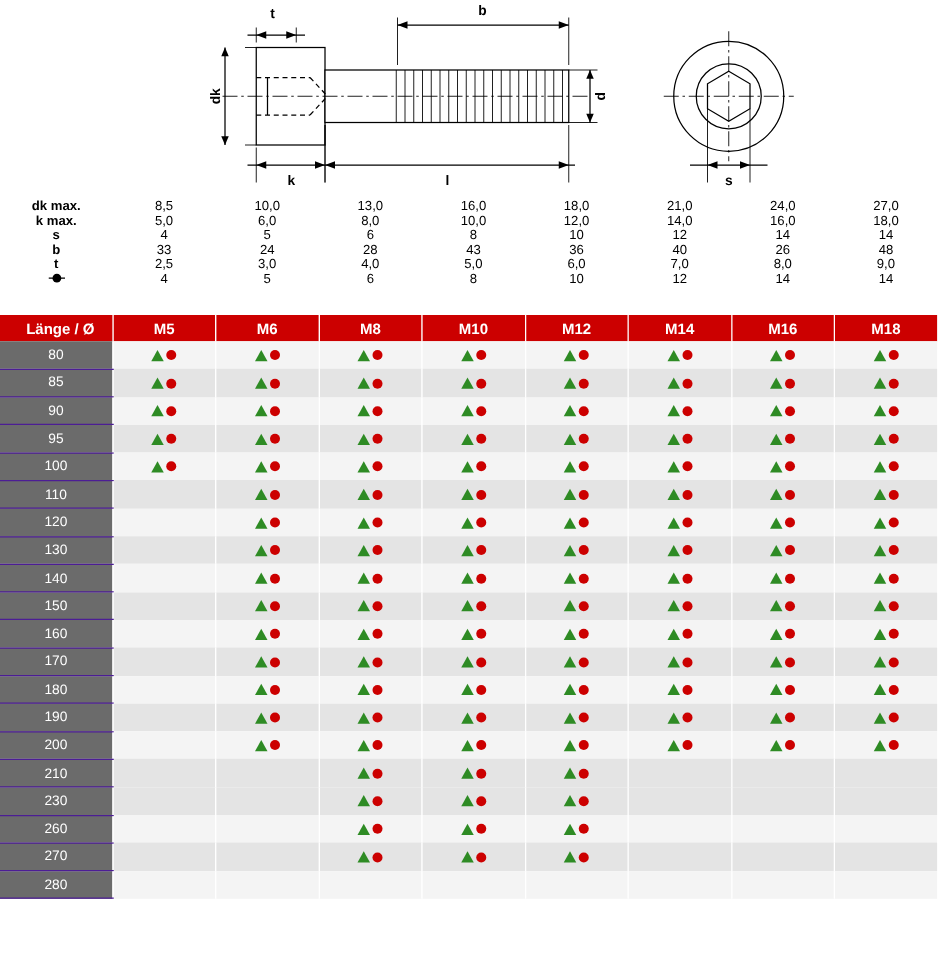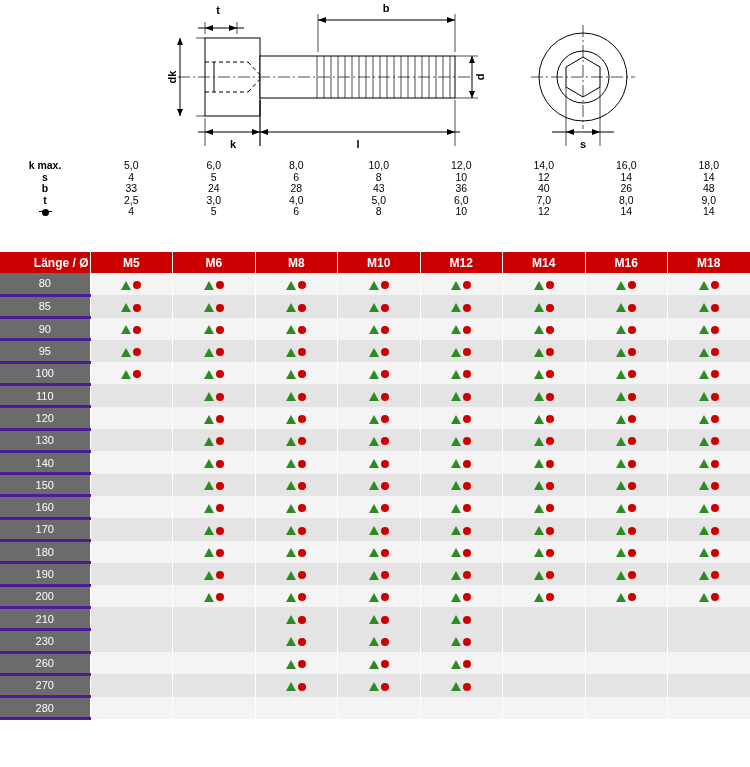--- a/index.html
+++ b/index.html
@@ -74,37 +74,37 @@
   #maintable th {
     background: #cc0000;
     color: #ffffff;
     font-size: 12px;
     font-weight: bold;
     height: 21px;
     text-align: center;
     border-right: 1px solid #ffffff;
   }
   #maintable th.first {
-    text-align: right;
+    text-align: center;
     padding-left: 8px;
   }
   #maintable td {
     height: 22.3px;
     border-right: 1px solid #ffffff;
     text-align: center;
     vertical-align: middle;
     font-size: 11px;
   }
   #maintable tr.odd td { background: #f4f4f4; }
   #maintable tr.even td { background: #e4e4e4; }
   #maintable td.len {
     background: #6b6b6b !important;
     color: #ffffff;
     font-size: 11px;
-    border-bottom: 3px solid #4c1d95;
+    border-bottom: 1px solid #4c1d95;
   }
   .marks { display: inline-block; white-space: nowrap; line-height: 1; }
   .tri {
     display: inline-block;
     width: 0; height: 0;
     border-left: 5px solid transparent;
     border-right: 5px solid transparent;
     border-bottom: 9px solid #2e8b24;
     vertical-align: middle;
     margin-right: 2px;
@@ -218,20 +218,31 @@
       <text x="0" y="0" transform="translate(484,77) rotate(-90)" text-anchor="middle">d</text>
       <text x="233" y="148" text-anchor="middle">k</text>
       <text x="358" y="148" text-anchor="middle">l</text>
       <text x="583" y="148" text-anchor="middle">s</text>
     </g>
   </svg>
 
   <table id="dimtable">
     <tbody>
         <tr>
+          <td class="lbl">dk max.</td>
+          <td style="width: 82.5px;">8,5</td>
+          <td style="width: 82.5px;">10,0</td>
+          <td style="width: 82.5px;">13,0</td>
+          <td style="width: 82.5px;">16,0</td>
+          <td style="width: 82.5px;">18,0</td>
+          <td style="width: 82.5px;">21,0</td>
+          <td style="width: 82.5px;">24,0</td>
+          <td style="width: 82.5px;">27,0</td>
+        </tr>
+        <tr>
           <td class="lbl">k max.</td>
           <td style="width: 82.5px;">5,0</td>
           <td style="width: 82.5px;">6,0</td>
           <td style="width: 82.5px;">8,0</td>
           <td style="width: 82.5px;">10,0</td>
           <td style="width: 82.5px;">12,0</td>
           <td style="width: 82.5px;">14,0</td>
           <td style="width: 82.5px;">16,0</td>
           <td style="width: 82.5px;">18,0</td>
         </tr>

